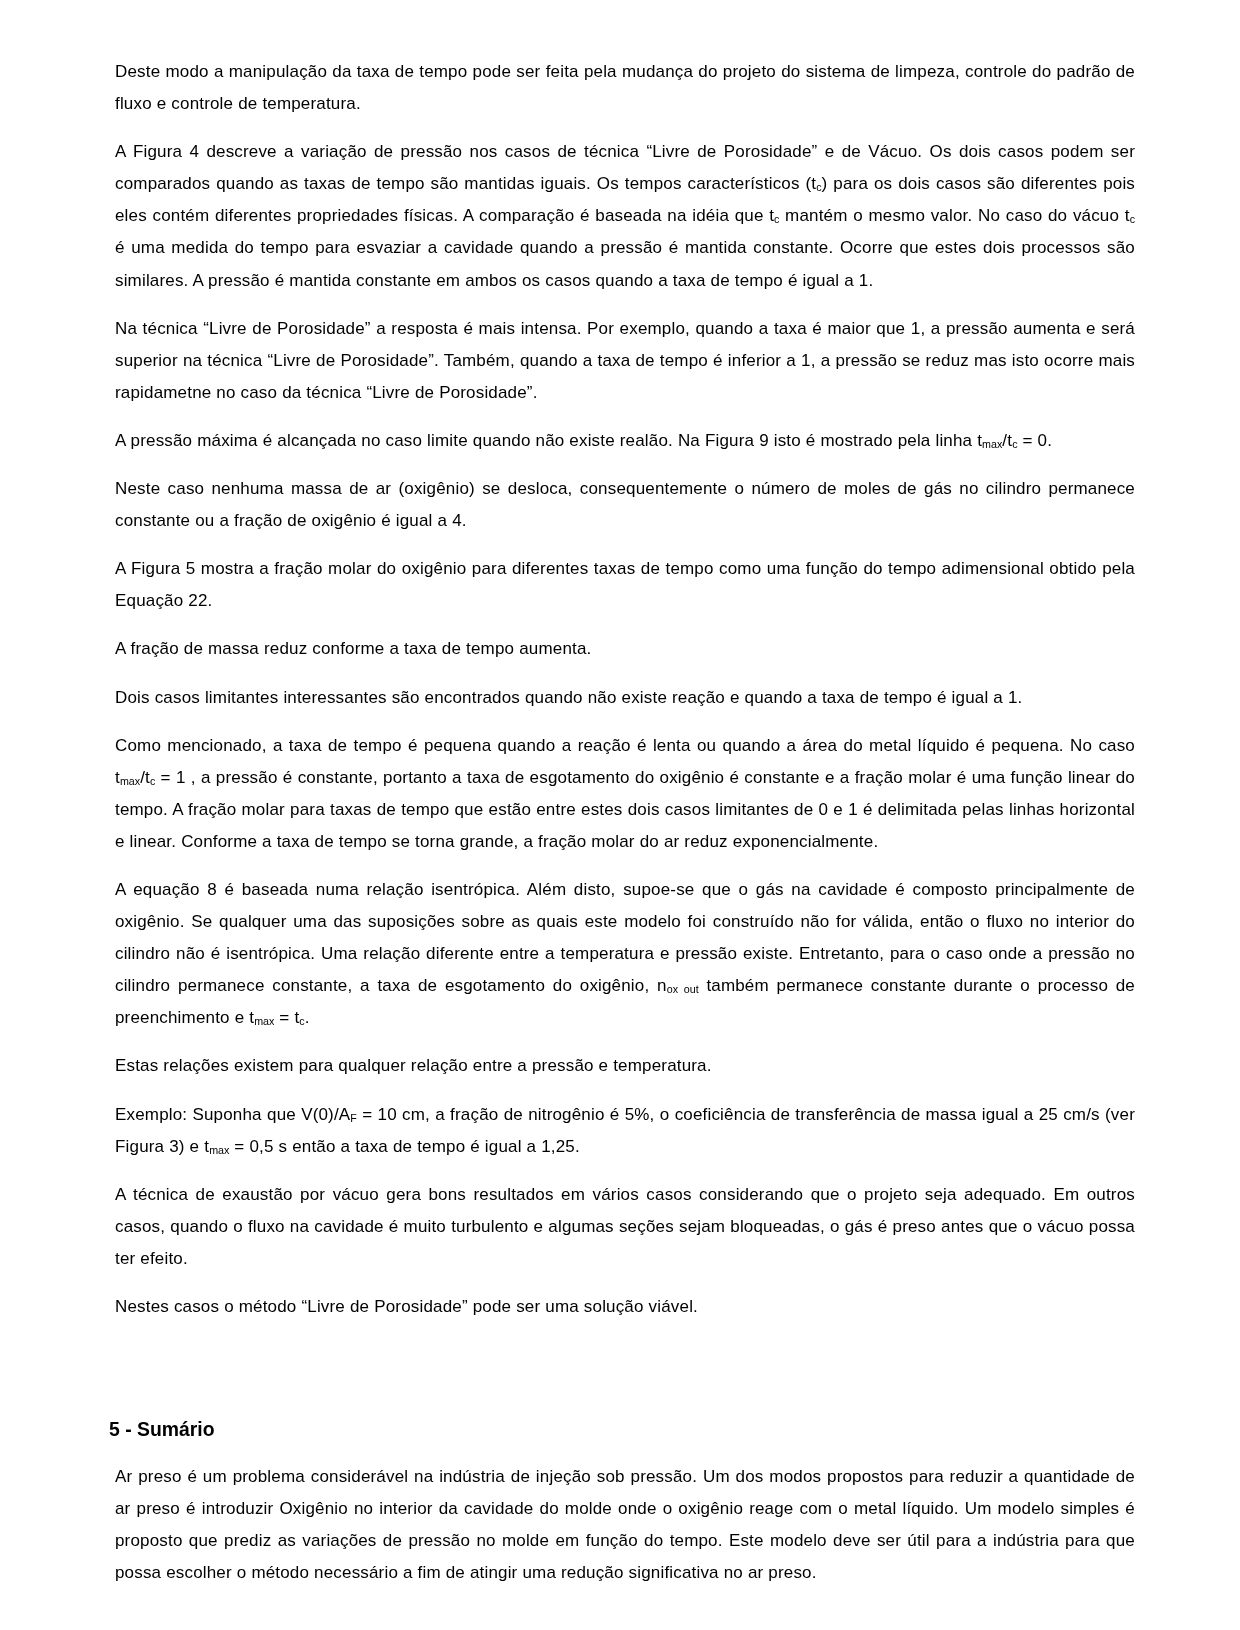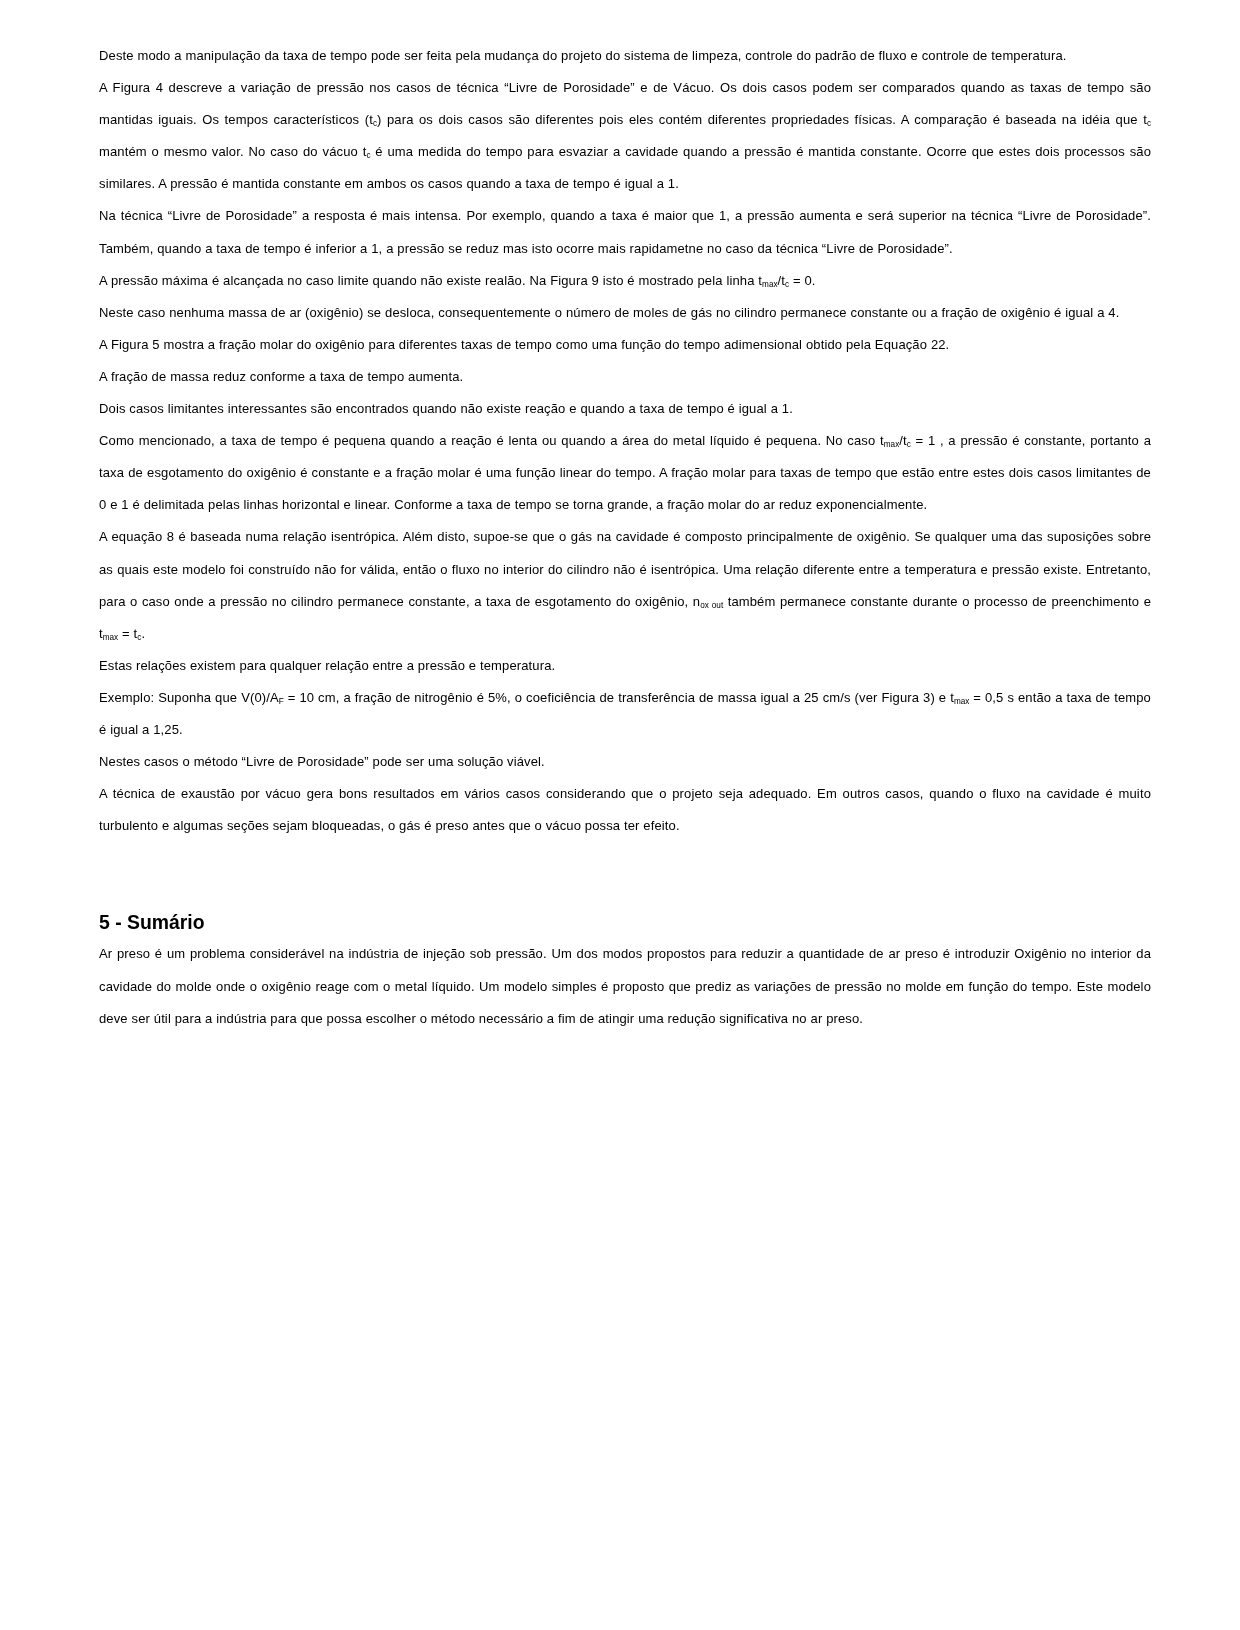--- a/index.html
+++ b/index.html
@@ -19,41 +19,41 @@
     overflow: hidden;
     box-sizing: border-box;
   }
   .content {
     position: absolute;
     left: 99px;
     top: 40px;
     width: 1052px;
   }
   p.para {
-    margin: 0;
+    margin: 16px;
     padding: 0;
     text-align: justify;
     text-justify: inter-word;
-    font-size: 13px;
+    font-size: 17px;
     line-height: 32.1px;
     letter-spacing: 0.01em;
     word-spacing: 0.005em;
     hyphens: none;
   }
   p.para.last-left {
     text-align: left;
   }
   sub {
     font-size: 0.63em;
     line-height: 0;
     vertical-align: -0.22em;
     letter-spacing: 0;
   }
   .heading {
-    margin: 0;
+    margin: 10px;
     padding: 0;
     font-size: 19.4px;
     line-height: 32.1px;
     font-weight: bold;
     text-align: left;
   }
   .gap-before-heading {
     height: 64px;
   }
 </style>
@@ -90,23 +90,23 @@
     <p class="para">
       <span>A equação 8 é baseada numa relação isentrópica. Além disto, supoe-se que o gás na cavidade é composto principalmente de oxigênio. Se qualquer uma das suposições sobre as quais este modelo foi construído não for válida, então o fluxo no interior do cilindro não é isentrópica. Uma relação diferente entre a temperatura e pressão existe. Entretanto, para o caso onde a pressão no cilindro permanece constante, a taxa de esgotamento do oxigênio, n</span><sub>ox out</sub><span> também permanece constante durante o processo de preenchimento e t</span><sub>max</sub><span> = t</span><sub>c</sub><span>.</span>
     </p>
 
     <p class="para">Estas relações existem para qualquer relação entre a pressão e temperatura.</p>
 
     <p class="para">
       <span>Exemplo: Suponha que V(0)/A</span><sub>F</sub><span> = 10 cm, a fração de nitrogênio é 5%, o coeficiência de transferência de massa igual a 25 cm/s (ver Figura 3) e t</span><sub>max</sub><span> = 0,5 s  então a taxa de tempo é igual a 1,25.</span>
     </p>
 
+    <p class="para">A técnica de exaustão por vácuo gera bons resultados em vários casos considerando que o projeto seja adequado. Em outros casos, quando o fluxo na cavidade é muito turbulento e algumas seções sejam bloqueadas, o gás é preso antes que o vácuo possa ter efeito.</p>
+
     <p class="para last-left">Nestes casos o método “Livre de Porosidade” pode ser uma solução viável.</p>
-
-    <p class="para">A técnica de exaustão por vácuo gera bons resultados em vários casos considerando que o projeto seja adequado. Em outros casos, quando o fluxo na cavidade é muito turbulento e algumas seções sejam bloqueadas, o gás é preso antes que o vácuo possa ter efeito.</p>
 
     <div class="gap-before-heading"></div>
 
     <p class="heading">5  - Sumário</p>
 
     <p class="para">Ar preso é um problema considerável na indústria de injeção sob pressão. Um dos modos propostos para reduzir a quantidade de ar preso é introduzir Oxigênio no interior da cavidade do molde onde o oxigênio reage com o metal líquido. Um modelo simples é proposto que prediz as variações de pressão no molde em função do tempo. Este modelo deve ser útil para a indústria para que possa escolher o método necessário a fim de atingir uma redução significativa no ar preso.</p>
 
 
   </div>
 </div>

